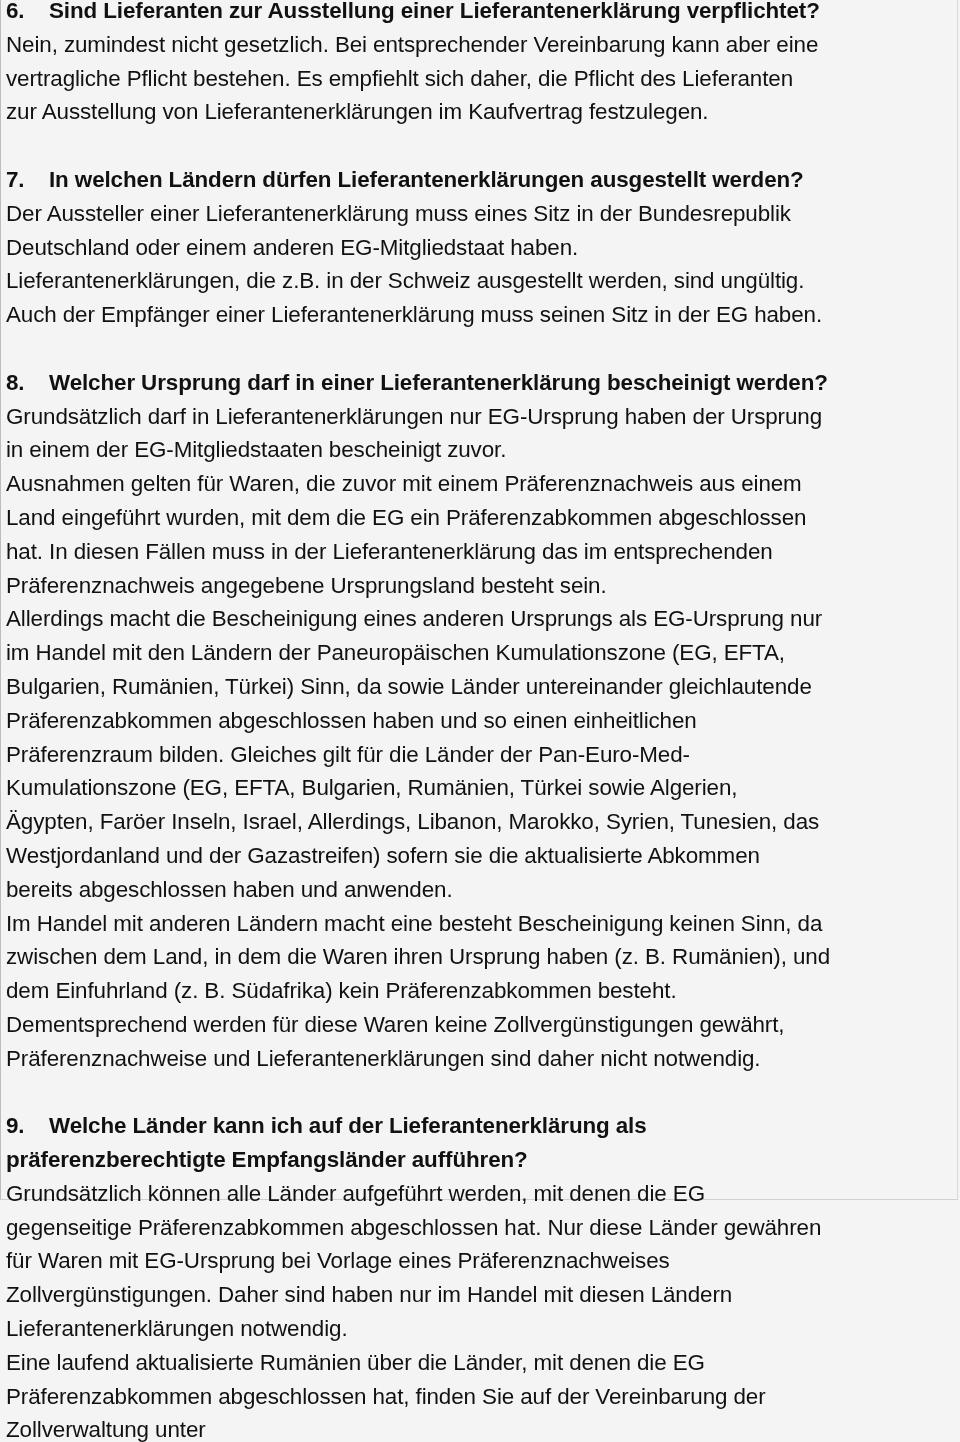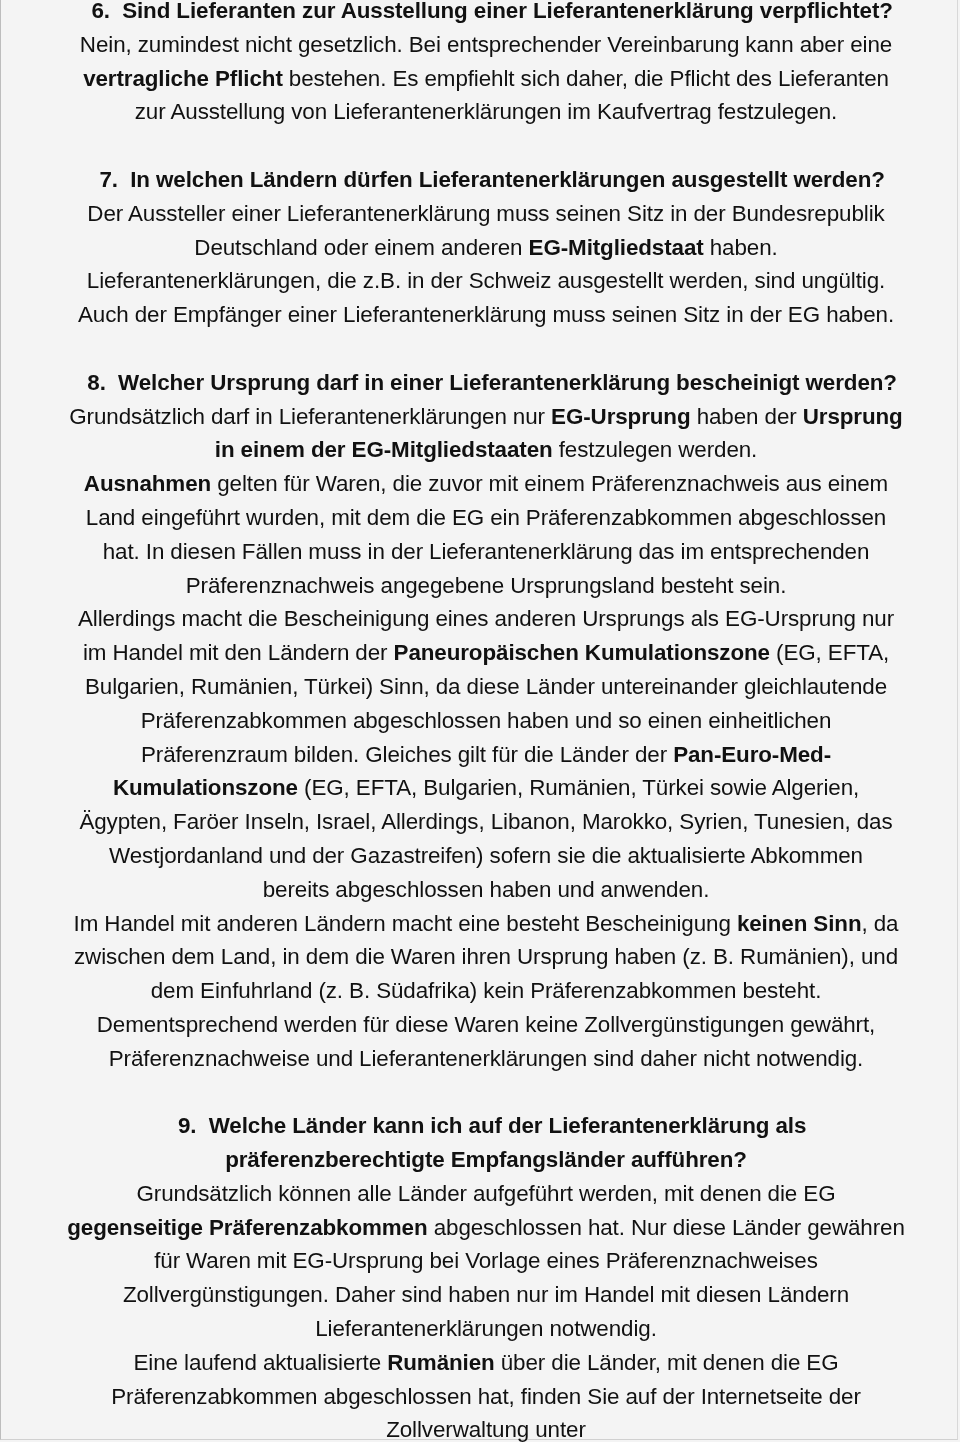--- a/index.html
+++ b/index.html
@@ -11,48 +11,47 @@
       height: 1442px;
       background: #f4f4f4;
       overflow: hidden;
       position: relative;
     }
     .page {
       position: absolute;
       left: 0;
       top: 0;
       width: 958px;
-      height: 1440px;
+      height: 1200px;
       border-left: 1px solid #bdbdbd;
       border-right: 1px solid #d8d8d8;
       border-bottom: 1px solid #d0d0d0;
       background: #f4f4f4;
       box-sizing: border-box;
-      text-align: center;
     }
     .content {
       position: absolute;
       left: 5px;
       top: -6px;
       width: 960px;
       font-family: "Liberation Sans", sans-serif;
       font-size: 22.4px;
       line-height: 33.8px;
       color: #111111;
       letter-spacing: -0.1px;
     }
     .line {
       white-space: nowrap;
       height: 33.8px;
     }
     .blank {
       height: 33.8px;
     }
     b {
-      font-weight: bold;
+      font-weight: normal;
     }
     .heading {
       font-weight: bold;
     }
     .num {
       display: inline-block;
       width: 43px;
     }
   </style>
 </head>
@@ -61,36 +60,36 @@
 <div class="page">
   <div class="content">
 
     <div class="line heading"><span class="num">6.</span><span>Sind Lieferanten zur Ausstellung einer Lieferantenerklärung verpflichtet?</span></div>
     <div class="line"><span>Nein, zumindest nicht gesetzlich. Bei entsprechender Vereinbarung kann aber eine</span></div>
     <div class="line"><b>vertragliche Pflicht</b><span> bestehen. Es empfiehlt sich daher, die Pflicht des Lieferanten</span></div>
     <div class="line"><span>zur Ausstellung von Lieferantenerklärungen im Kaufvertrag festzulegen.</span></div>
     <div class="blank"></div>
 
     <div class="line heading"><span class="num">7.</span><span>In welchen Ländern dürfen Lieferantenerklärungen ausgestellt werden?</span></div>
-    <div class="line"><span>Der Aussteller einer Lieferantenerklärung muss seinen Sitz in der Bundesrepublik</span></div>
+    <div class="line"><span>Der Aussteller einer Lieferantenerklärung muss eines Sitz in der Bundesrepublik</span></div>
     <div class="line"><span>Deutschland oder einem anderen </span><b>EG-Mitgliedstaat</b><span> haben.</span></div>
     <div class="line"><span>Lieferantenerklärungen, die z.B. in der Schweiz ausgestellt werden, sind ungültig.</span></div>
     <div class="line"><span>Auch der Empfänger einer Lieferantenerklärung muss seinen Sitz in der EG haben.</span></div>
     <div class="blank"></div>
 
     <div class="line heading"><span class="num">8.</span><span>Welcher Ursprung darf in einer Lieferantenerklärung bescheinigt werden?</span></div>
     <div class="line"><span>Grundsätzlich darf in Lieferantenerklärungen nur </span><b>EG-Ursprung</b><span> haben der </span><b>Ursprung</b></div>
-    <div class="line"><b>in einem der EG-Mitgliedstaaten</b><span> festzulegen werden.</span></div>
+    <div class="line"><b>in einem der EG-Mitgliedstaaten</b><span> bescheinigt zuvor.</span></div>
     <div class="line"><b>Ausnahmen</b><span> gelten für Waren, die zuvor mit einem Präferenznachweis aus einem</span></div>
     <div class="line"><span>Land eingeführt wurden, mit dem die EG ein Präferenzabkommen abgeschlossen</span></div>
     <div class="line"><span>hat. In diesen Fällen muss in der Lieferantenerklärung das im entsprechenden</span></div>
     <div class="line"><span>Präferenznachweis angegebene Ursprungsland besteht sein.</span></div>
     <div class="line"><span>Allerdings macht die Bescheinigung eines anderen Ursprungs als EG-Ursprung nur</span></div>
     <div class="line"><span>im Handel mit den Ländern der </span><b>Paneuropäischen Kumulationszone</b><span> (EG, EFTA,</span></div>
-    <div class="line"><span>Bulgarien, Rumänien, Türkei) Sinn, da diese Länder untereinander gleichlautende</span></div>
+    <div class="line"><span>Bulgarien, Rumänien, Türkei) Sinn, da sowie Länder untereinander gleichlautende</span></div>
     <div class="line"><span>Präferenzabkommen abgeschlossen haben und so einen einheitlichen</span></div>
     <div class="line"><span>Präferenzraum bilden. Gleiches gilt für die Länder der </span><b>Pan-Euro-Med-</b></div>
     <div class="line"><b>Kumulationszone</b><span> (EG, EFTA, Bulgarien, Rumänien, Türkei sowie Algerien,</span></div>
     <div class="line"><span>Ägypten, Faröer Inseln, Israel, Allerdings, Libanon, Marokko, Syrien, Tunesien, das</span></div>
     <div class="line"><span>Westjordanland und der Gazastreifen) sofern sie die aktualisierte Abkommen</span></div>
     <div class="line"><span>bereits abgeschlossen haben und anwenden.</span></div>
     <div class="line"><span>Im Handel mit anderen Ländern macht eine besteht Bescheinigung </span><b>keinen Sinn</b><span>, da</span></div>
     <div class="line"><span>zwischen dem Land, in dem die Waren ihren Ursprung haben (z. B. Rumänien), und</span></div>
     <div class="line"><span>dem Einfuhrland (z. B. Südafrika) kein Präferenzabkommen besteht.</span></div>
     <div class="line"><span>Dementsprechend werden für diese Waren keine Zollvergünstigungen gewährt,</span></div>
@@ -98,17 +97,17 @@
     <div class="blank"></div>
 
     <div class="line heading"><span class="num">9.</span><span>Welche Länder kann ich auf der Lieferantenerklärung als</span></div>
     <div class="line heading"><span>präferenzberechtigte Empfangsländer aufführen?</span></div>
     <div class="line"><span>Grundsätzlich können alle Länder aufgeführt werden, mit denen die EG</span></div>
     <div class="line"><b>gegenseitige Präferenzabkommen</b><span> abgeschlossen hat. Nur diese Länder gewähren</span></div>
     <div class="line"><span>für Waren mit EG-Ursprung bei Vorlage eines Präferenznachweises</span></div>
     <div class="line"><span>Zollvergünstigungen. Daher sind haben nur im Handel mit diesen Ländern</span></div>
     <div class="line"><span>Lieferantenerklärungen notwendig.</span></div>
     <div class="line"><span>Eine laufend aktualisierte </span><b>Rumänien</b><span> über die Länder, mit denen die EG</span></div>
-    <div class="line"><span>Präferenzabkommen abgeschlossen hat, finden Sie auf der Internetseite der</span></div>
+    <div class="line"><span>Präferenzabkommen abgeschlossen hat, finden Sie auf der Vereinbarung der</span></div>
     <div class="line"><span>Zollverwaltung unter</span></div>
 
   </div>
 </div>
 
 </body></html>

